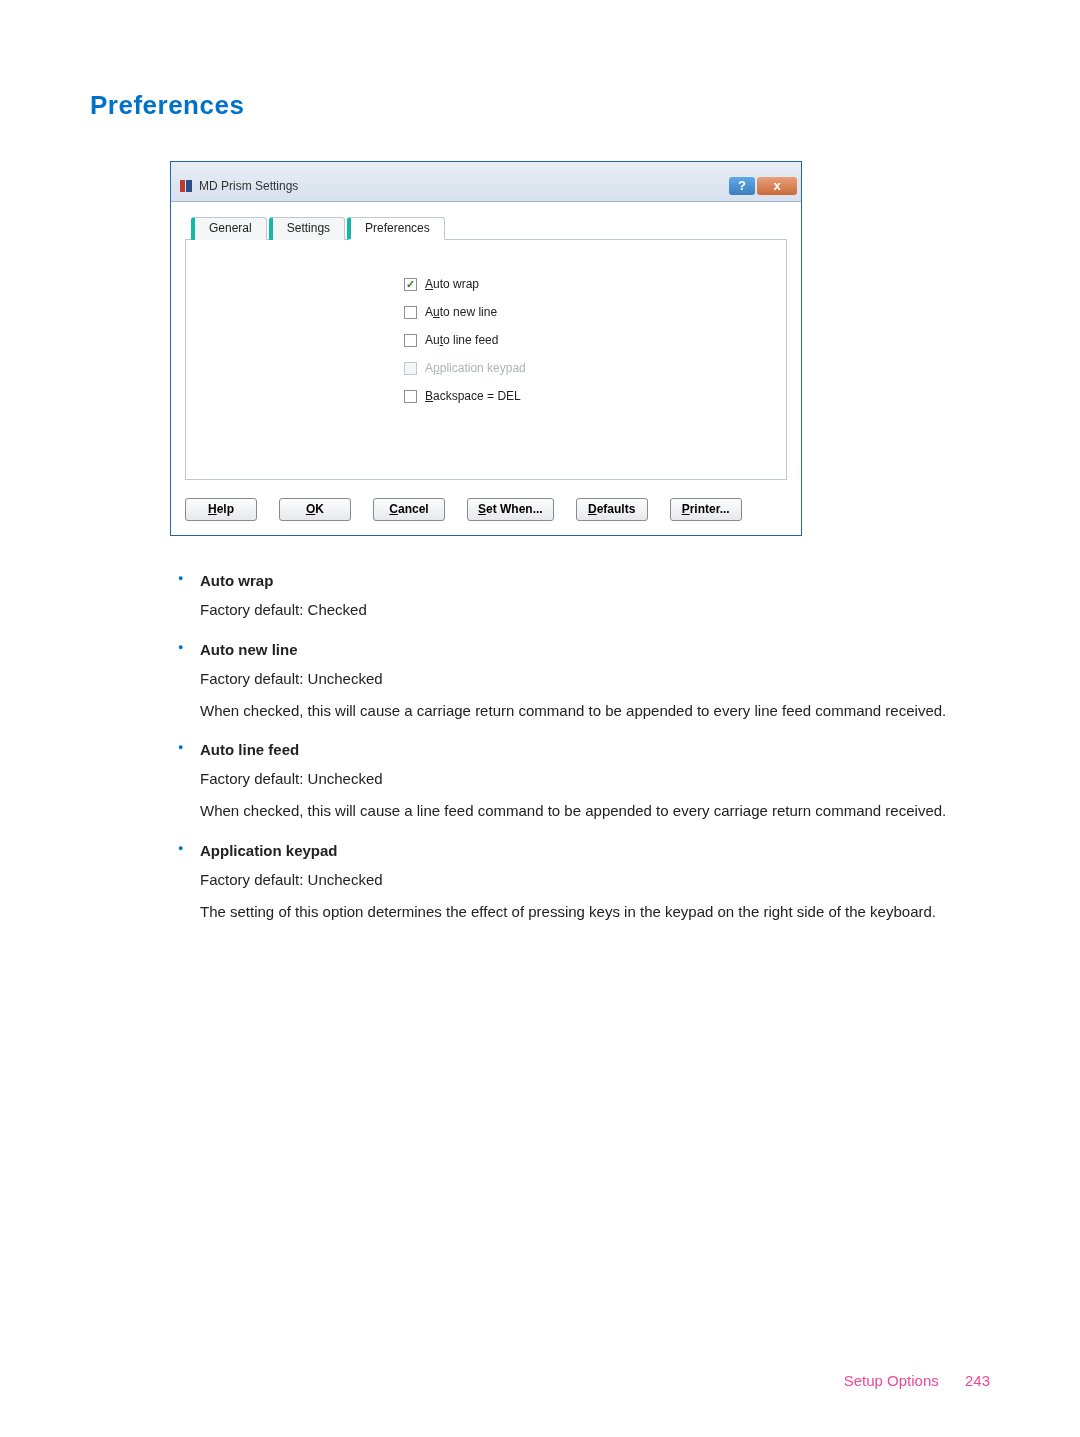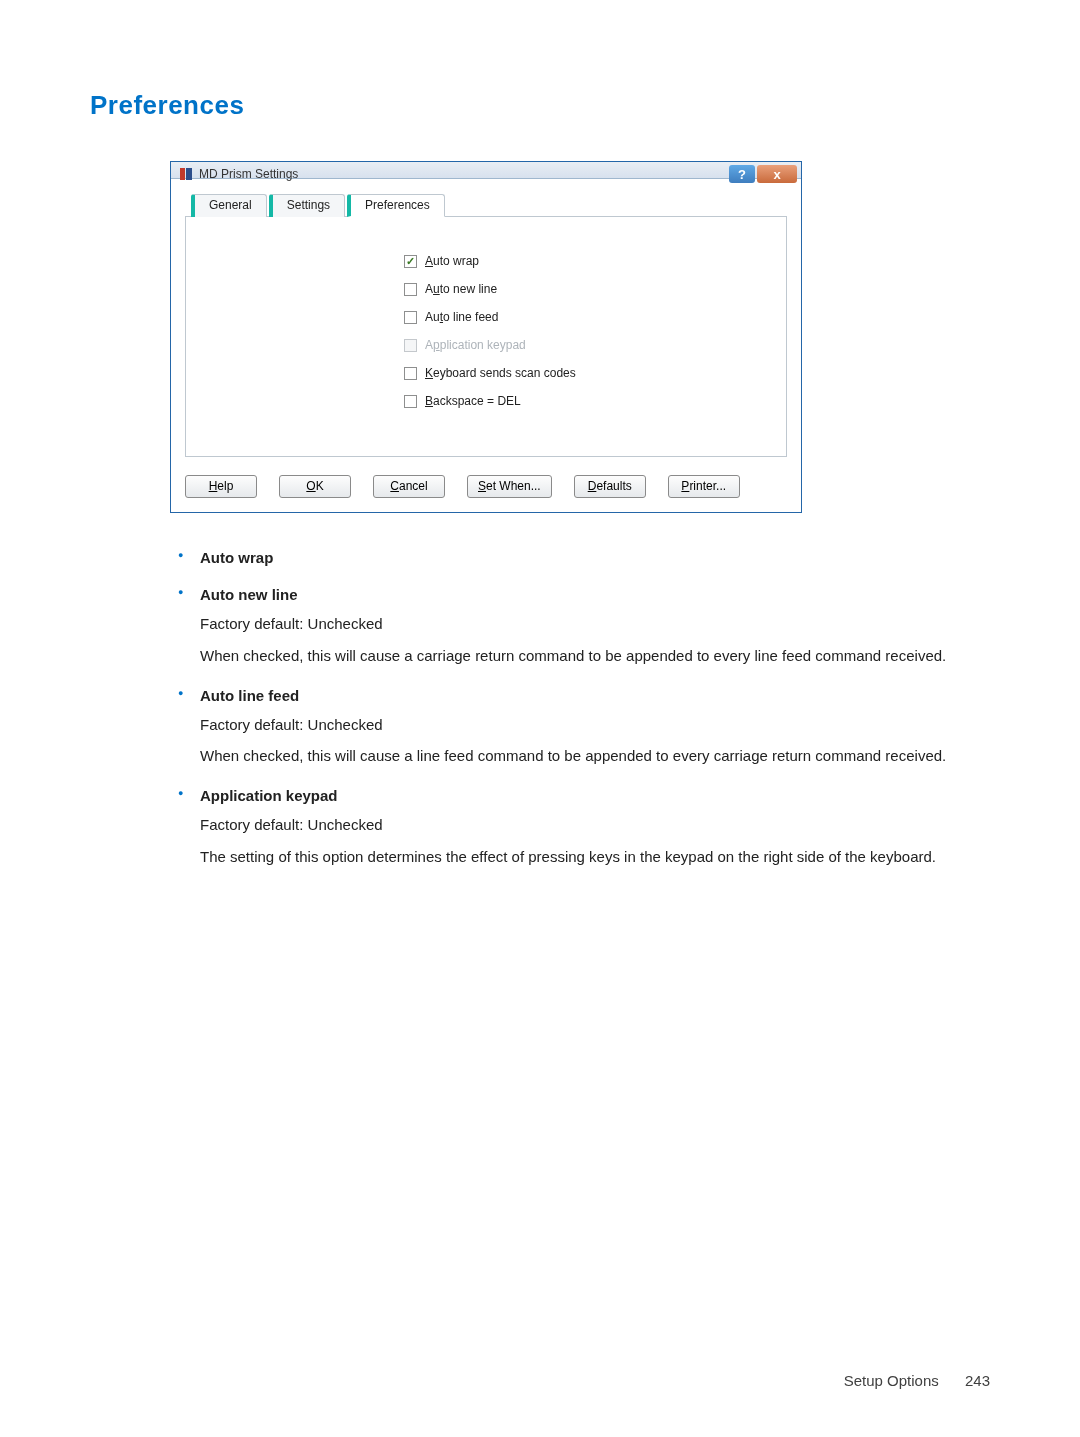--- a/index.html
+++ b/index.html
@@ -23,21 +23,21 @@
     letter-spacing: 0.5px;
   }
   
   .dialog-wrap {
     margin-left: 80px;
     width: 632px;
     border: 1px solid #2466A8;
     background: #fff;
   }
   .titlebar {
-    height: 17px;
+    height: 40px;
     background: linear-gradient(to bottom, #E9EEF4 0%, #D7E1EE 100%);
     border-bottom: 1px solid #9FB7CE;
     display: flex;
     align-items: center;
     padding: 8px 4px 0 8px;
     font-size: 12px;
     color: #333;
   }
   .title-icon {
     width: 14px;
@@ -142,20 +142,21 @@
     min-width: 72px;
     height: 23px;
     border: 1px solid #8A8A8A;
     border-radius: 3px;
     background: linear-gradient(#fdfdfd, #e6e9ec);
     font-size: 12px;
     font-family: "Segoe UI", Tahoma, sans-serif;
     padding: 1px 10px;
     text-align: center;
     line-height: 19px;
+    font-weight: bold;
   }
   
   .doc-list {
     margin: 36px 0 0 0;
     padding: 0 0 0 110px;
     list-style: none;
     font-size: 15px;
     color: #222;
   }
   .doc-list > li {
@@ -178,21 +179,21 @@
     margin: 10px 0 0 0;
     line-height: 1.45;
     font-size: 15px;
     font-family: Arial, sans-serif;
   }
   .footer {
     position: absolute;
     bottom: 48px;
     right: 90px;
     font-size: 15px;
-    color: #404040;
+    color: #ec4899;
     font-family: Arial, sans-serif;
   }
   .footer .pageno { margin-left: 22px; }
 </style>
 </head>
 <body>
 
 <div class="page">
 
   <h2 class="section-heading">Preferences</h2>
@@ -230,41 +231,37 @@
           <div class="check-row">
             <span class="cbox"></span>
             <span class="check-label">Au<span style="text-decoration:underline">t</span>o line feed</span>
           </div>
           <div class="check-row">
             <span class="cbox disabled"></span>
             <span class="check-label disabled">A<span style="text-decoration:underline">p</span>plication keypad</span>
           </div>
           <div class="check-row">
             <span class="cbox"></span>
-            <span class="check-label"><span style="text-decoration:underline">K</span>eyboard sends scan codes</span>
-          </div>
-          <div class="check-row">
-            <span class="cbox"></span>
             <span class="check-label"><span style="text-decoration:underline">B</span>ackspace = DEL</span>
           </div>
         </div>
       <div class="button-row">
         <button class="dlg-btn"><span class="ul" style="text-decoration: underline;">H</span><span>elp</span></button>
         <button class="dlg-btn"><span class="ul" style="text-decoration: underline;">O</span><span>K</span></button>
         <button class="dlg-btn"><span class="ul" style="text-decoration: underline;">C</span><span>ancel</span></button>
         <button class="dlg-btn"><span class="ul" style="text-decoration: underline;">S</span><span>et When...</span></button>
         <button class="dlg-btn"><span class="ul" style="text-decoration: underline;">D</span><span>efaults</span></button>
         <button class="dlg-btn"><span class="ul" style="text-decoration: underline;">P</span><span>rinter...</span></button>
       </div>
     </div>
   </div>
 
   <ul class="doc-list" id="doc-container">
 
-  <li><span class="term">Auto wrap</span></li>
+  <li><span class="term">Auto wrap</span><p>Factory default: Checked</p></li>
       <li><span class="term">Auto new line</span><p>Factory default: Unchecked</p><p>When checked, this will cause a carriage return command to be appended to every line feed command received.</p></li>
       <li><span class="term">Auto line feed</span><p>Factory default: Unchecked</p><p>When checked, this will cause a line feed command to be appended to every carriage return command received.</p></li>
       <li><span class="term">Application keypad</span><p>Factory default: Unchecked</p><p>The setting of this option determines the effect of pressing keys in the keypad on the right side of the keyboard.</p></li>
     </ul>
 
 </div>
 
 <div class="footer">
   <span>Setup Options</span>
   <span class="pageno">243</span>

